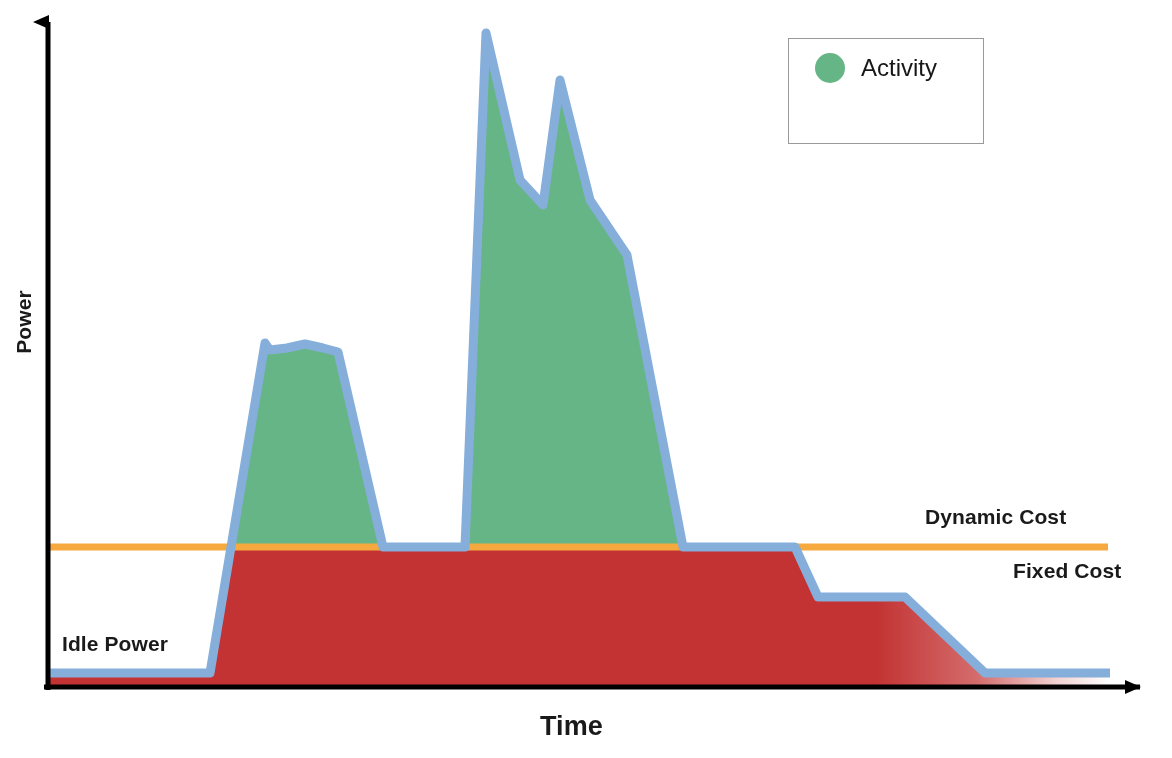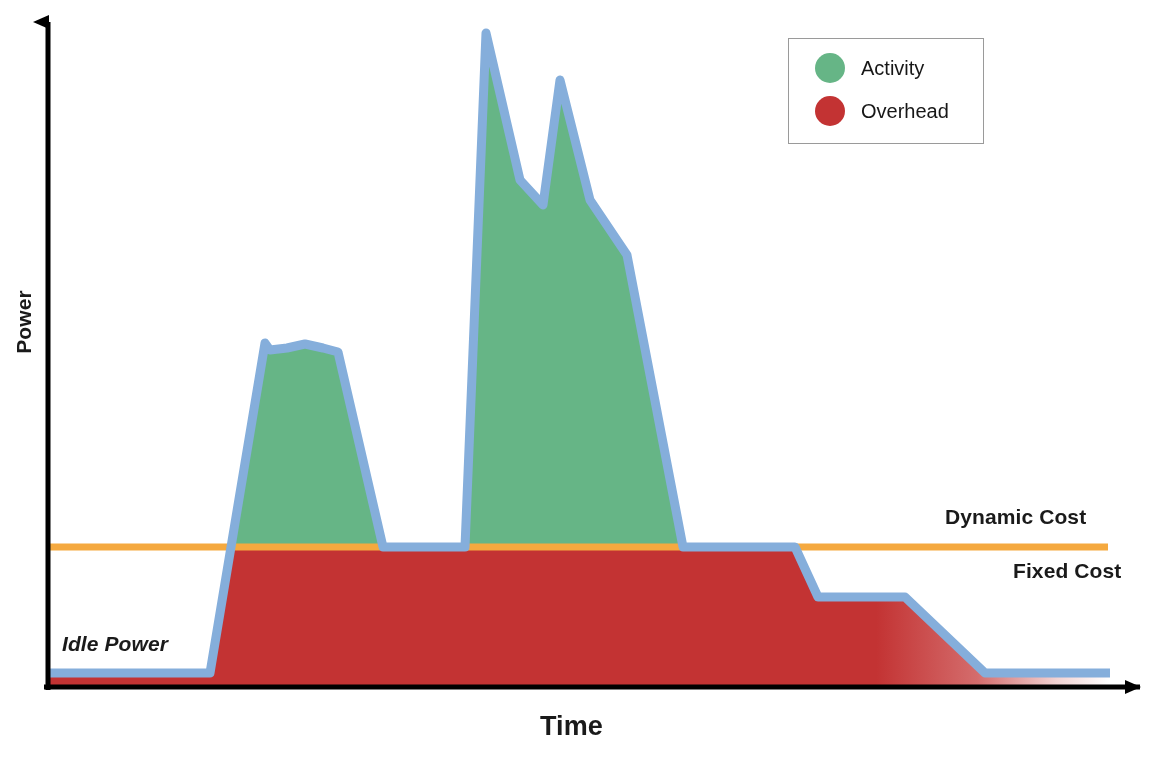--- a/index.html
+++ b/index.html
@@ -31,30 +31,28 @@
     font-family: "Liberation Sans", sans-serif;
     font-weight: bold;
     font-size: 21px;
     color: #1a1a1a;
     white-space: nowrap;
     letter-spacing: 0.1px;
   }
   #label-dynamic-cost {
     left: 925px;
     top: 505px;
-    margin-left: 20px;
   }
   #label-fixed-cost {
     left: 1013px;
     top: 559px;
   }
   #label-idle-power {
     left: 62px;
     top: 632px;
-    font-style: italic;
   }
   #axis-label-time {
     left: 540px;
     top: 711px;
     font-size: 27px;
   }
   #axis-label-power {
     left: -8px;
     top: 310px;
     transform: rotate(-90deg);
@@ -82,21 +80,21 @@
   #legend-row-overhead { top: 57px; }
   .legend-swatch {
     width: 30px;
     height: 30px;
     border-radius: 50%;
     flex: 0 0 auto;
   }
   .legend-text {
     font-family: "Liberation Sans", sans-serif;
     font-weight: normal;
-    font-size: 20px;
+    font-size: 24px;
     color: #171717;
     line-height: 1;
   }
 </style>
 </head>
 <body>
 
 <div id="stage">
 
   <svg id="chart-svg" viewBox="0 0 1172 758">
@@ -217,19 +215,15 @@
 
   <div class="anno" id="axis-label-time">Time</div>
 
   <div class="anno" id="axis-label-power">Power</div>
 
   <div id="legend-box">
     <div class="legend-row" id="legend-row-activity">
       <span class="legend-swatch" id="swatch-activity" style="background: rgb(102, 181, 134);"></span>
       <span class="legend-text">Activity</span>
     </div>
-    <div class="legend-row" id="legend-row-overhead">
-      <span class="legend-swatch" id="swatch-overhead" style="background: rgb(195, 51, 51);"></span>
-      <span class="legend-text">Overhead</span>
-    </div>
   </div>
 
 </div>
 
 </body></html>

